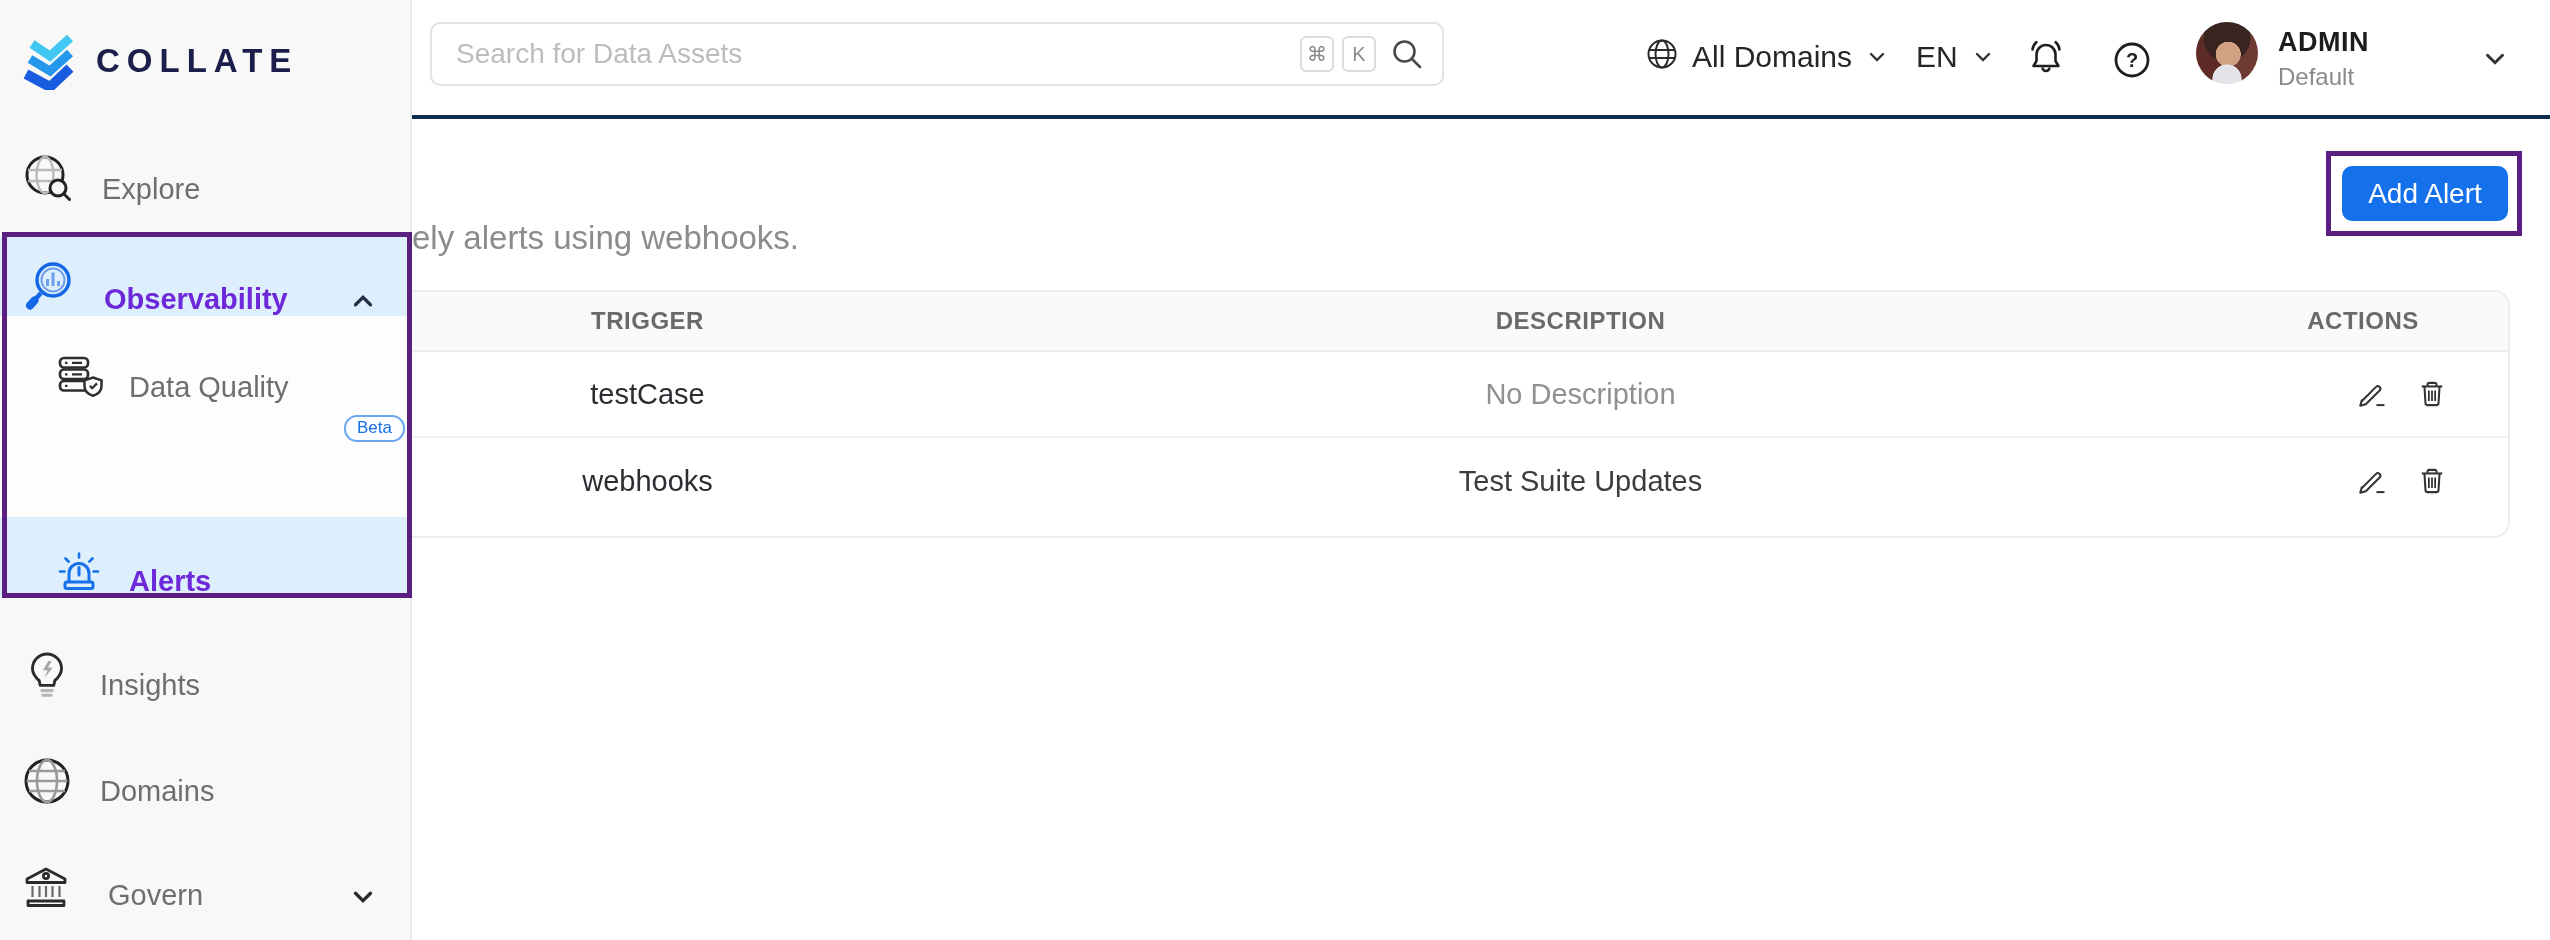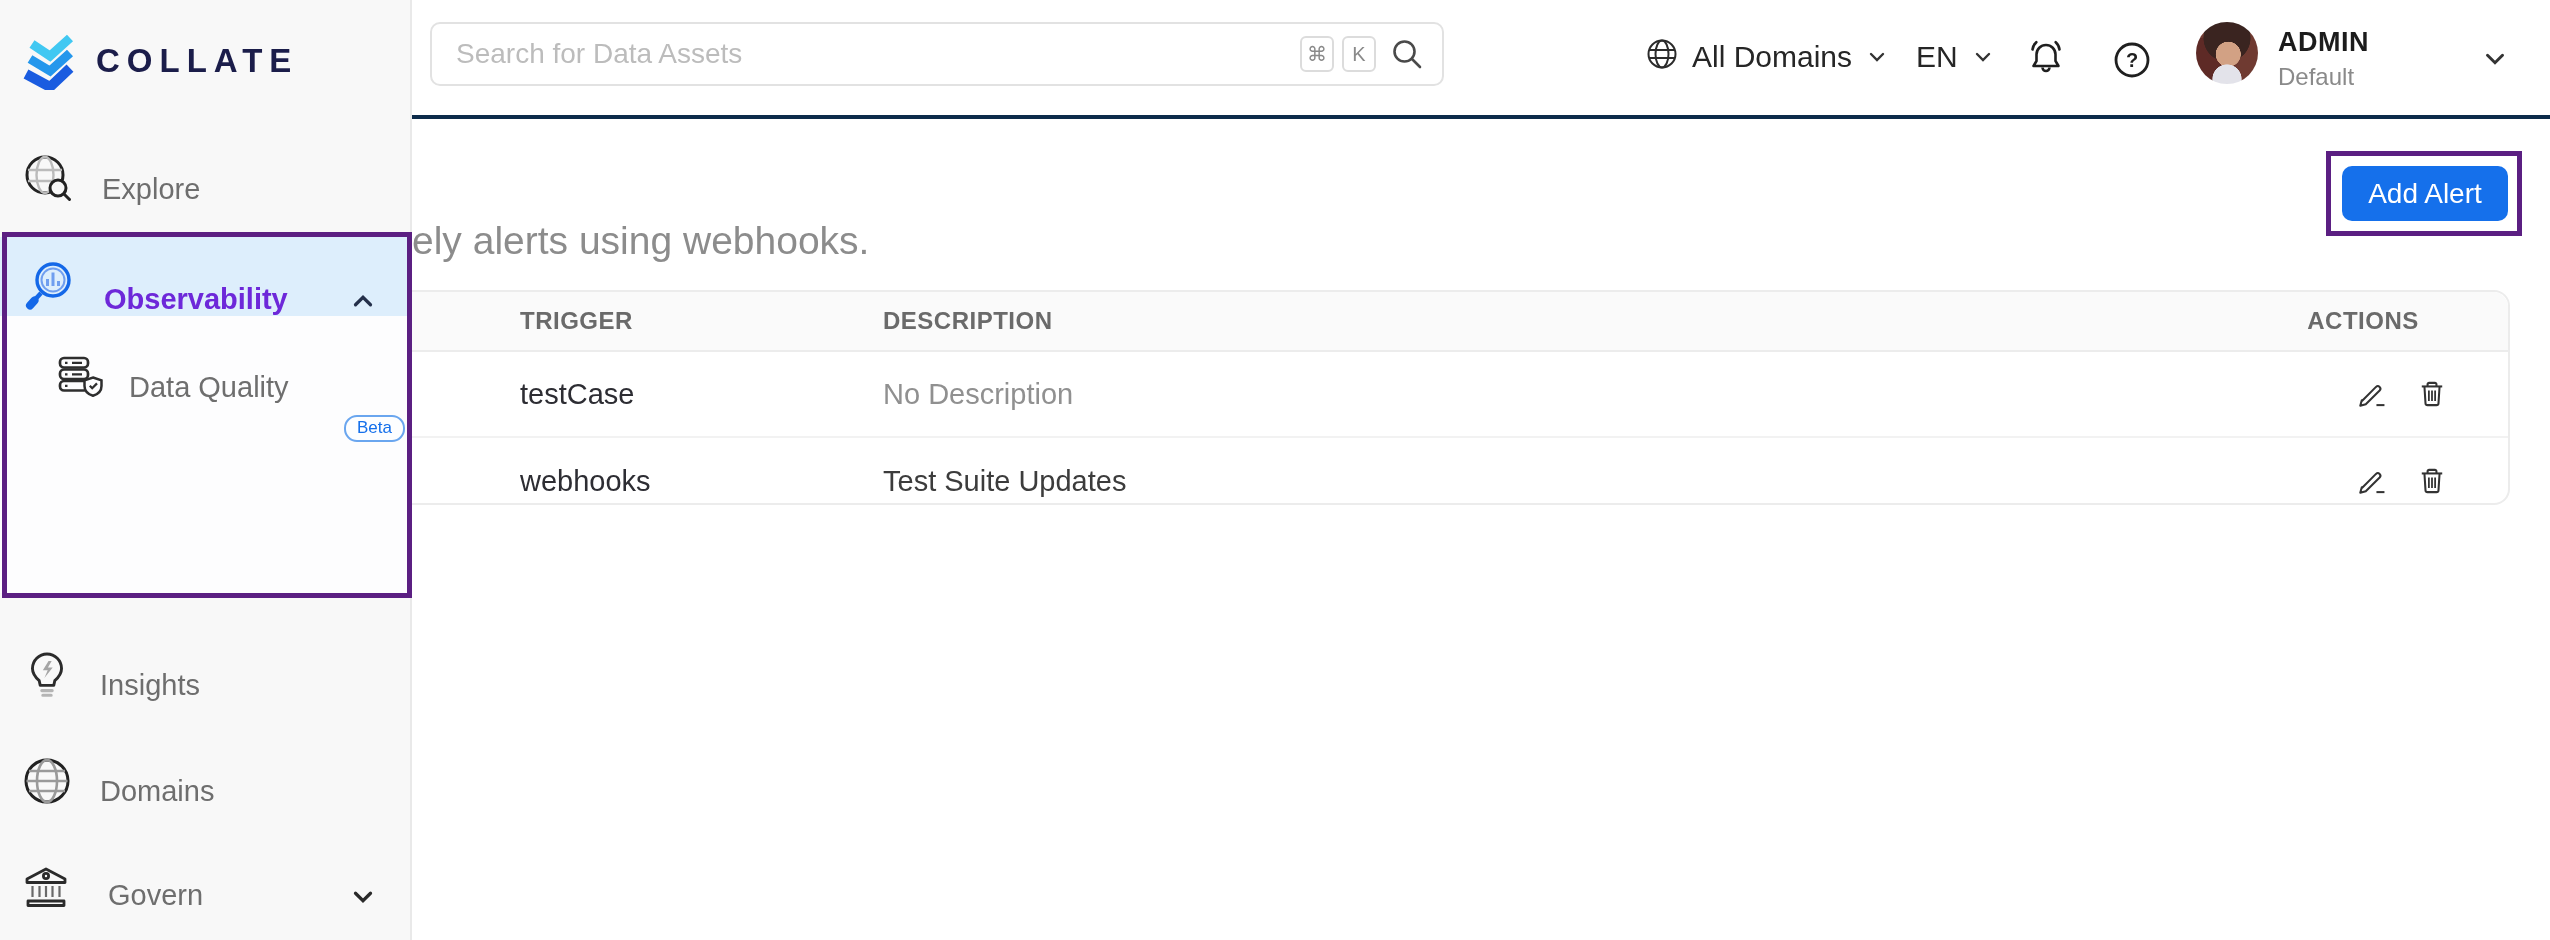--- a/index.html
+++ b/index.html
@@ -55,27 +55,27 @@
   .row-im{top:436px;height:60px;}
   .row-alerts{top:517px;height:81px;background:#ddeefc;}
   .row-insights{top:642px;height:60px;}
   .row-domains{top:748px;height:60px;}
   .row-govern{top:852px;height:60px;gap:36px;}
   .row-caret{position:absolute;right:34px;color:#2a2a2a;display:flex;}
   .beta-badge{position:absolute;left:344px;top:415px;font-size:17px;color:#1570eb;
     border:2px solid #6aa6ef;border-radius:13px;padding:1px 11px 2px;background:#fdfeff;z-index:6;}
 
   
-  .page-desc{position:absolute;left:412px;top:219px;font-size:39px;color:#8c8c8c;z-index:1;}
+  .page-desc{position:absolute;left:412px;top:219px;font-size:33px;color:#8c8c8c;z-index:1;}
   .add-alert-btn{position:absolute;left:2342px;top:166px;width:166px;height:55px;background:#1570eb;
     color:#fff;font-size:28px;border:none;border-radius:10px;display:flex;align-items:center;
     justify-content:center;cursor:pointer;z-index:2;font-family:"Liberation Sans",sans-serif;}
 
-  .alerts-table{position:absolute;left:412px;top:290px;width:2098px;height:215px;background:#fff;
-    border:2px solid #ececec;border-left:none;border-radius:0 16px 16px 0;z-index:1;}
+  .alerts-table{position:absolute;left:412px;top:290px;width:2098px;height:248px;background:#fff;
+    border:2px solid #ececec;border-left:none;border-radius:0 16px 16px 0;z-index:1;text-align:center;}
   .t-head{display:grid;grid-template-columns:363px 1fr 230px;height:60px;background:#fafafa;
     border-bottom:2px solid #ececec;align-items:center;border-radius:0 15px 0 0;}
   .th{font-size:24px;font-weight:700;color:#6a6a6a;letter-spacing:.5px;}
   .th-trigger,.th-desc{padding-left:108px;}
   .th-actions{justify-self:center;padding-right:60px;}
   .t-row{display:grid;grid-template-columns:363px 1fr 230px;height:86px;align-items:center;
     border-bottom:2px solid #f2f2f2;}
   .t-row:last-child{border-bottom:none;}
   .cell-trigger{padding-left:108px;font-size:29px;color:#2d2d33;font-weight:500;}
   .cell-desc{padding-left:108px;font-size:29px;color:#3c3c3c;}
@@ -267,20 +267,31 @@
         <path d="M40 25.5l8.5 2.8v5.7c0 5-3.5 8.2-8.5 9.8-5-1.6-8.5-4.8-8.5-9.8v-5.7z" fill="#fdfdfe" stroke-width="2.5"></path>
         <path d="M36.8 33.8l2.4 2.4 4.8-4.8" stroke-width="2.3"></path>
       </svg>
     </span>
     <span class="nav-label">Data Quality</span>
   </div>
 
   <span class="beta-badge">Beta</span>
 
 
+  <div class="nav-row lv2 row-alerts">
+    <span class="ico">
+      <svg width="52" height="52" viewBox="0 0 52 52" fill="none" stroke="#1570eb" stroke-width="3">
+        <path d="M16 36v-8.5a10 10 0 0120 0V36"></path>
+        <rect x="12" y="36" width="28" height="6.5" rx="2"></rect>
+        <path d="M26 21.5V29" stroke-linecap="round"></path>
+        <path d="M26 7.5v4M12.5 12.5l3.2 3.2M39.5 12.5l-3.2 3.2M7 25.5h4.5M45 25.5h-4.5" stroke-width="2.6" stroke-linecap="round"></path>
+      </svg>
+    </span>
+    <span class="nav-label active">Alerts</span>
+  </div>
 
   <div class="nav-row lv1 row-insights">
     <span class="ico">
       <svg width="54" height="54" viewBox="0 0 52 52" fill="none">
         <path d="M18.5 31.5C14.5 28 12 24.5 12 19.8a14 14 0 0128 0c0 4.7-2.5 8.2-6.5 11.7l-1 4.5h-13z" stroke="#2b2b2b" stroke-width="2.8" stroke-linejoin="round"></path>
         <path d="M27.5 12.5l-5.5 9h4.7l-3.2 7.5 8-10.2h-4.6l3.6-6.3z" fill="#a5a5a5"></path>
         <path d="M21 41h10M22 45.5h8" stroke="#b5b5b5" stroke-width="3" stroke-linecap="round"></path>
       </svg>
     </span>
     <span class="nav-label">Insights</span>

